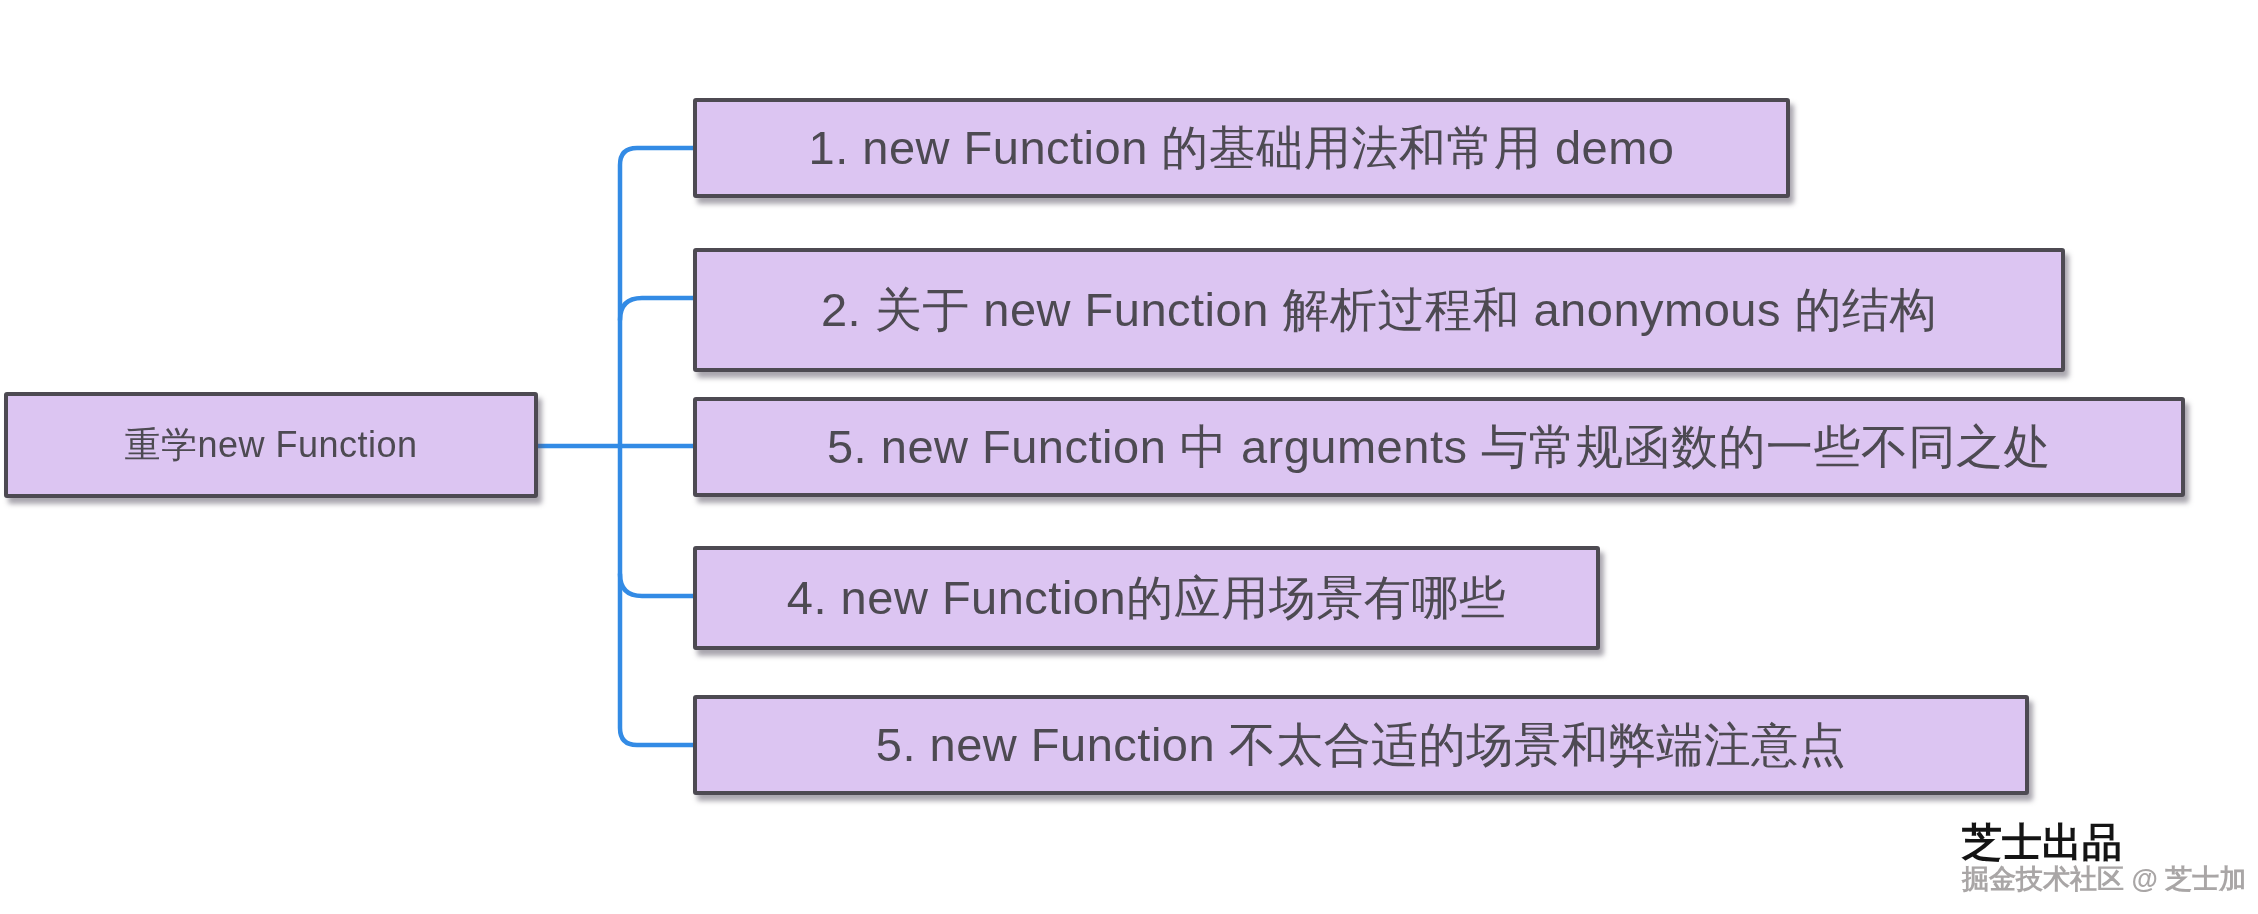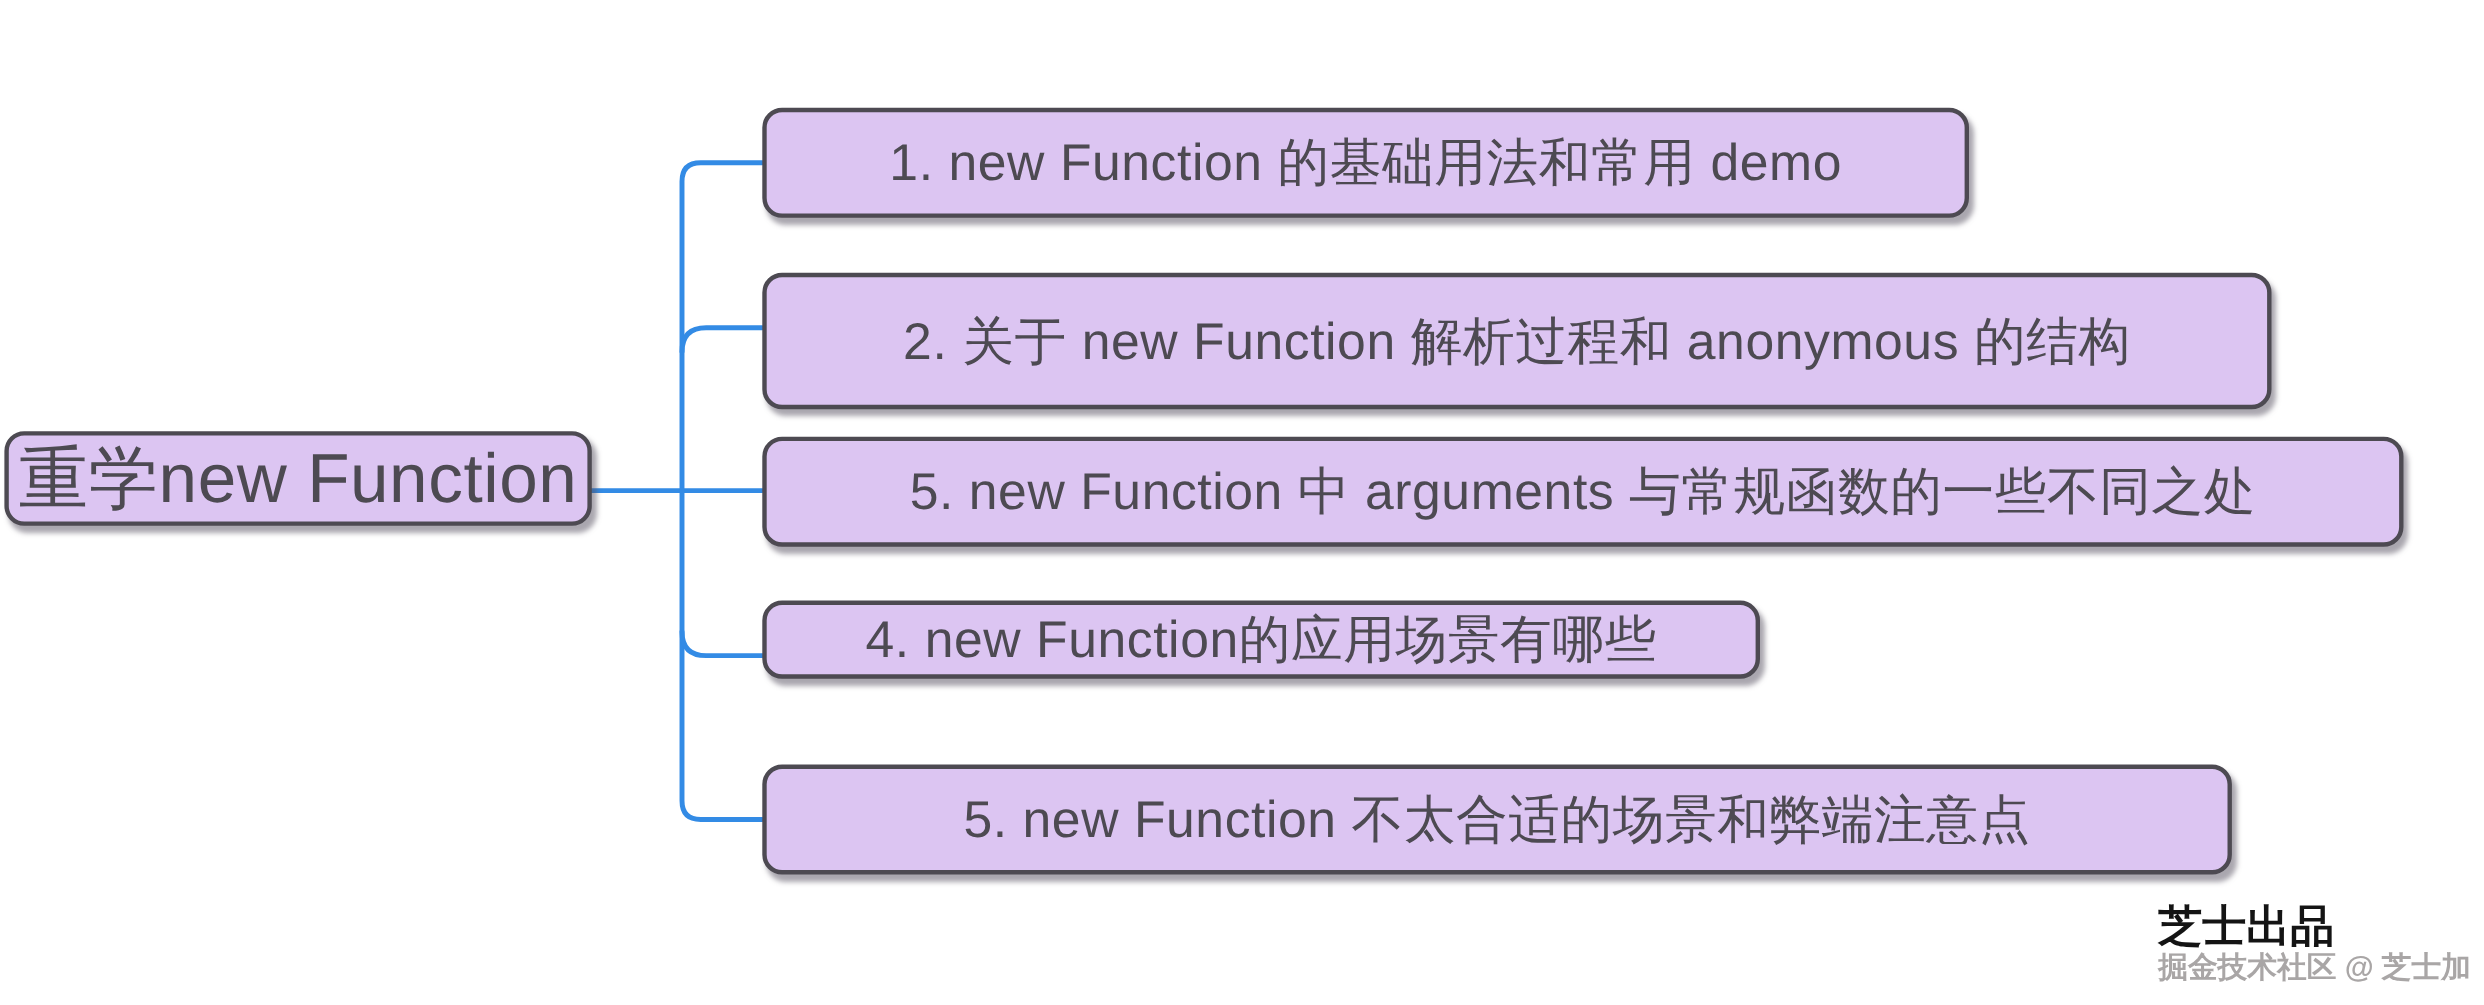--- a/index.html
+++ b/index.html
@@ -26,34 +26,34 @@
   }
 
   .node {
     position: absolute;
     box-sizing: border-box;
     display: flex;
     align-items: center;
     justify-content: center;
     background: var(--node-fill, #dcc5f2);
     border: 4px solid var(--node-border, #4d4a52);
-    border-radius: 18px;
+    border-radius: 3px;
     box-shadow: 4px 6px 5px rgba(85, 80, 95, 0.5);
     color: var(--text, #4d4a52);
     font-size: 47px;
     letter-spacing: 0.5px;
     white-space: nowrap;
     cursor: default;
   }
 
-  .root-node  { left: 4px;   top: 392px; width: 534px;  height: 86px; font-size: 63px; }
+  .root-node  { left: 4px;   top: 392px; width: 534px;  height: 106px; font-size: 36px; }
   .branch-0   { left: 693px; top: 98px;  width: 1097px; height: 100px; }
   .branch-1   { left: 693px; top: 248px; width: 1372px; height: 124px; }
   .branch-2   { left: 693px; top: 397px; width: 1492px; height: 100px; }
-  .branch-3   { left: 693px; top: 546px; width: 907px;  height: 71px; }
+  .branch-3   { left: 693px; top: 546px; width: 907px;  height: 104px; }
   .branch-4   { left: 693px; top: 695px; width: 1336px; height: 100px; }
 
   .watermark {
     position: absolute;
     left: 1962px;
     top: 822px;
     line-height: 1.0;
   }
   .watermark-title {
     font-size: 40px;

